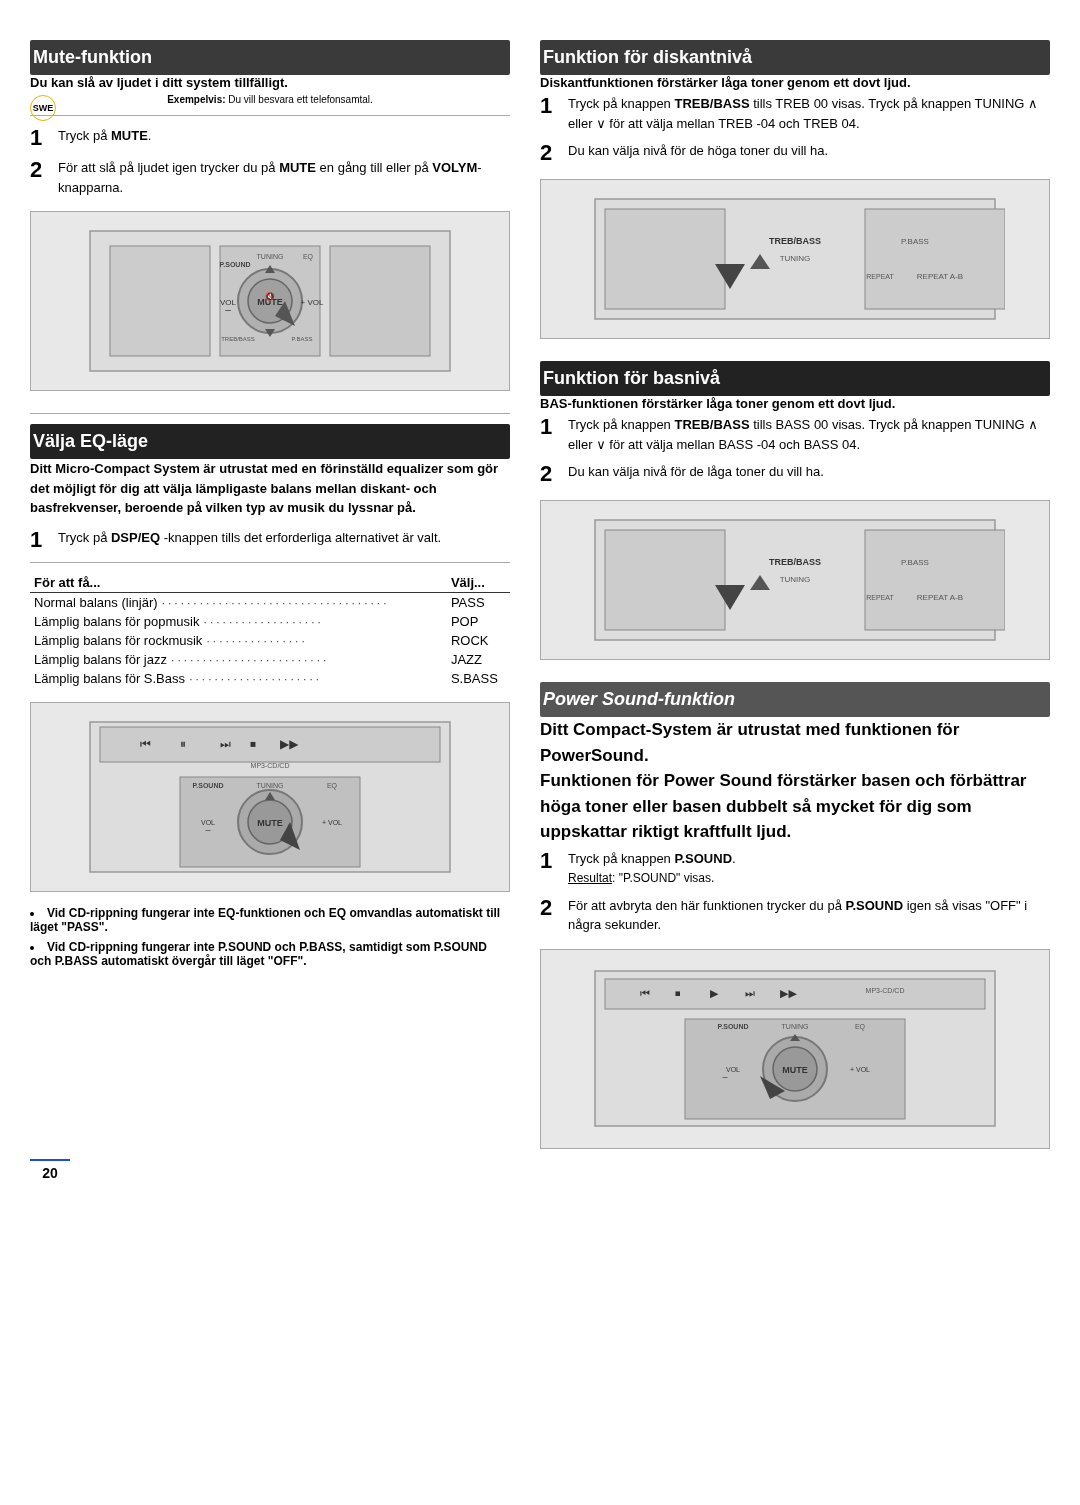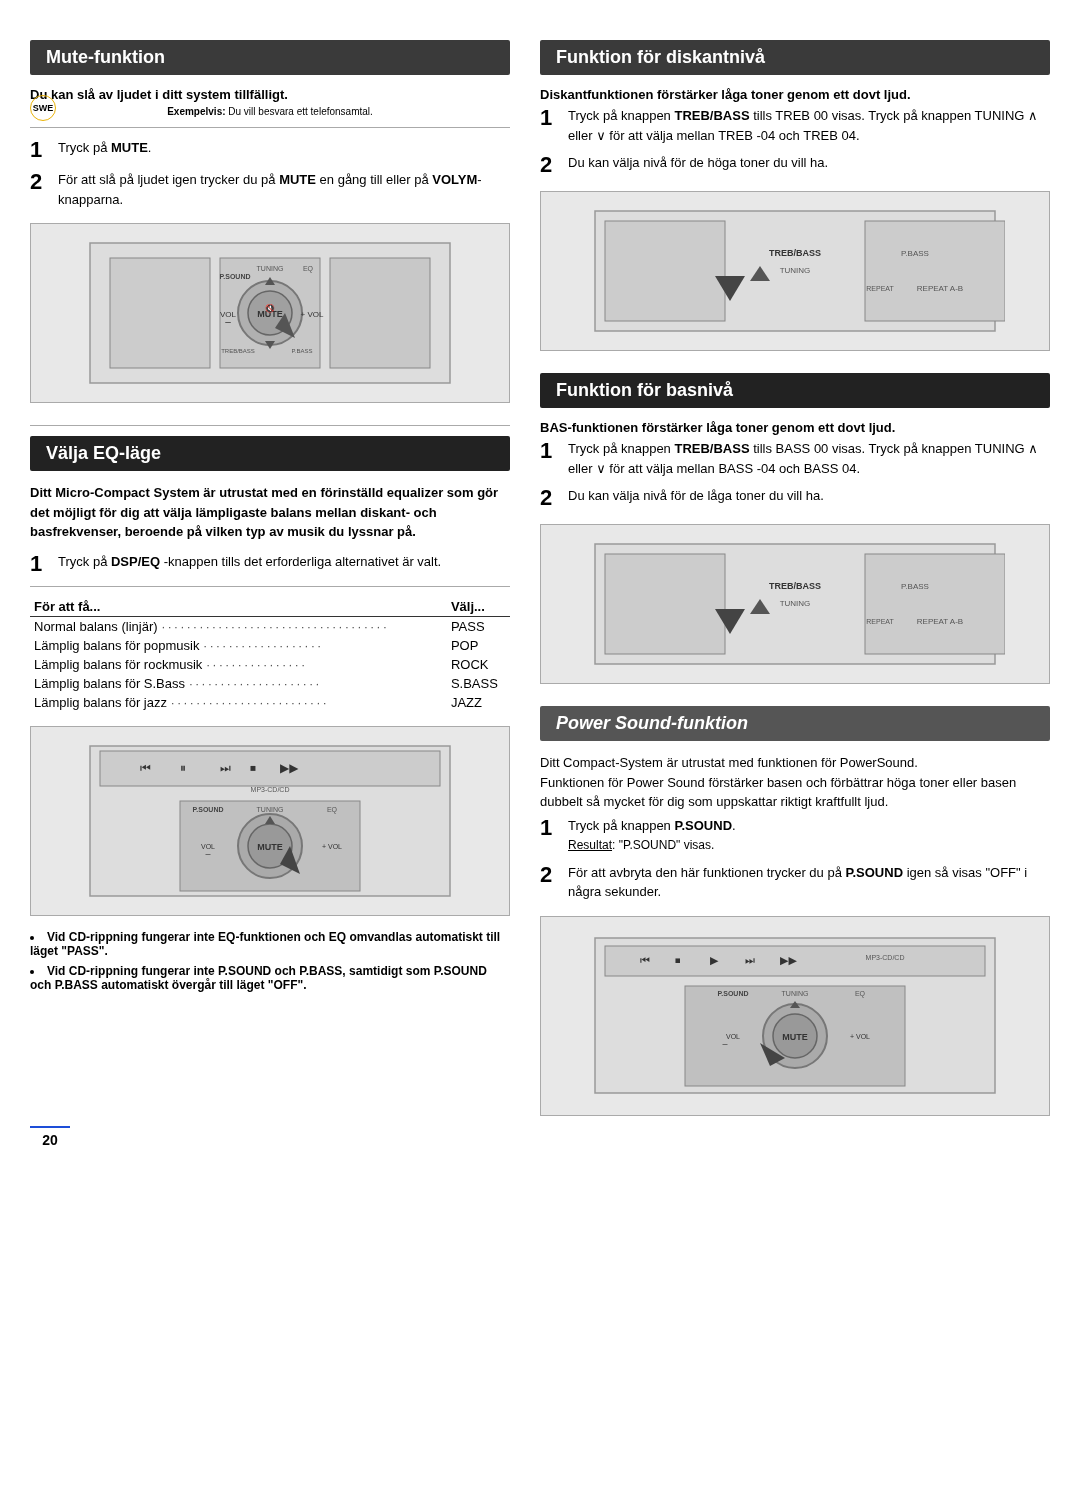--- a/index.html
+++ b/index.html
@@ -22,22 +22,21 @@
       flex-shrink: 0;
     }
     .right-col {
       flex: 1;
     }
     .section-title {
       background: #3a3a3a;
       color: #fff;
       font-size: 18px;
       font-weight: bold;
-      padding: 7px 16px;
-      margin-bottom: 12px;
+      padding: 7px 3px;
       border-radius: 2px;
     }
     .section-title.dark {
       background: #222;
     }
     .section-title.gray {
       background: #555;
       font-style: italic;
     }
     .section {
@@ -254,26 +253,26 @@
           </tr>
           <tr>
             <td>Lämplig balans för popmusik <span class="dots">···················</span></td>
             <td>POP</td>
           </tr>
           <tr>
             <td>Lämplig balans för rockmusik <span class="dots">················</span></td>
             <td>ROCK</td>
           </tr>
           <tr>
+            <td>Lämplig balans för jazz <span class="dots">·························</span></td>
+            <td>JAZZ</td>
+          </tr>
+          <tr>
             <td>Lämplig balans för S.Bass <span class="dots">·····················</span></td>
             <td>S.BASS</td>
-          </tr>
-          <tr>
-            <td>Lämplig balans för jazz <span class="dots">·························</span></td>
-            <td>JAZZ</td>
           </tr>
         </tbody>
       </table>
 
       <div class="device-img" style="height:190px;">
         <svg width="380" height="170" viewBox="0 0 380 170">
           <rect x="10" y="10" width="360" height="150" fill="#ddd" stroke="#999" stroke-width="1.5"></rect>
 
           <rect x="20" y="15" width="340" height="35" fill="#ccc" stroke="#888" stroke-width="1"></rect>
 
@@ -383,21 +382,21 @@
           <text x="355" y="90" text-anchor="middle" font-size="8" fill="#555">REPEAT A-B</text>
           <text x="295" y="90" text-anchor="middle" font-size="7" fill="#555">REPEAT</text>
           <polygon points="145,100 130,75 160,75" fill="#444"></polygon>
         </svg>
       </div>
     </div>
 
     <div class="section">
       <div class="section-title gray">Power Sound-funktion</div>
 
-      <p style="font-size:13px; font-weight:normal; margin-bottom:4px; line-height:1.5;">
+      <p style="font-size:17px; font-weight:bold; margin-bottom:4px; line-height:1.5;">
         Ditt Compact-System är utrustat med funktionen för PowerSound.<br>
         Funktionen för Power Sound förstärker basen och förbättrar höga toner eller basen dubbelt så mycket för dig som uppskattar riktigt kraftfullt ljud.
       </p>
 
       <div class="step">
         <span class="step-num">1</span>
         <span class="step-text">
           Tryck på knappen <b>P.SOUND</b>.<br>
           <span class="result-text"><u>Resultat</u>: "P.SOUND" visas.</span>
         </span>

